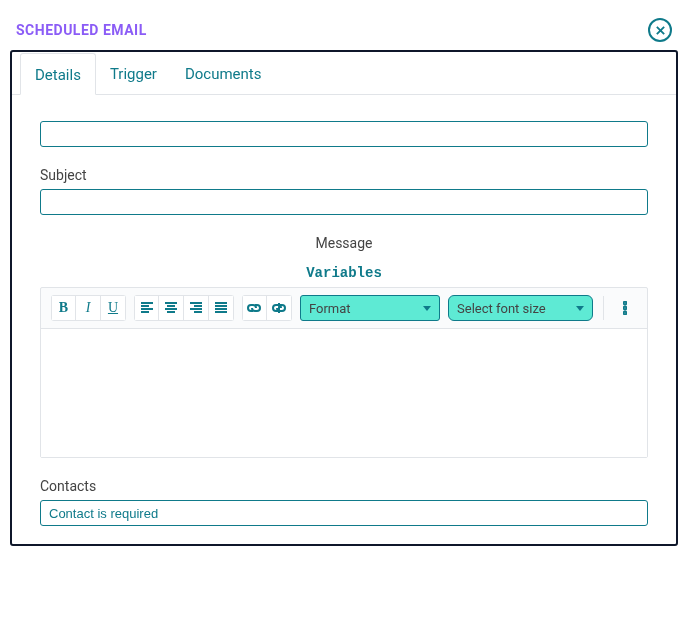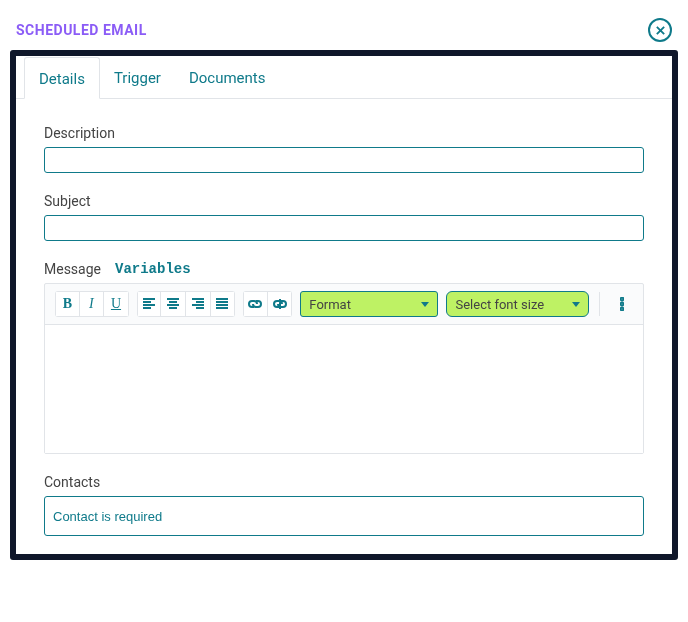--- a/index.html
+++ b/index.html
@@ -34,21 +34,21 @@
     border: 2.5px solid #0f7a8a;
     border-radius: 50%;
     display: flex;
     align-items: center;
     justify-content: center;
     cursor: pointer;
     color: #0f7a8a;
   }
   .close-btn svg { display: block; }
   .panel {
-    border: 6px solid #0f172a;
+    border: 2px solid #0f172a;
     border-radius: 3px;
     background: #fff;
   }
   .tabs {
     display: flex;
     border-bottom: 1px solid #e1e4e8;
     padding: 0 8px;
     gap: 0;
   }
   .tab {
@@ -85,20 +85,21 @@
     padding: 2px 8px;
     font-size: 14px;
     outline: none;
     background: #fff;
   }
   .msg-row {
     display: flex;
     align-items: center;
     gap: 14px;
     margin-bottom: 6px;
+    flex-direction: column;
   }
   .variables-link {
     color: #0f7a8a;
     font-weight: 600;
     cursor: pointer;
     font-size: 14px;
     font-family: Liberation Mono, monospace;
   }
   .editor {
     border: 1px solid #e1e4e8;
@@ -131,21 +132,21 @@
     font-size: 14px;
   }
   .btn-group .tb-btn + .tb-btn { border-left: none; }
   .bold { font-weight: 700; }
   .italic { font-style: italic; }
   .underline { text-decoration: underline; }
   .tb-select {
     height: 26px;
     border: 1px solid #0f7a8a;
     border-radius: 3px;
-    background: #bef264;
+    background: #5eead4;
     display: flex;
     align-items: center;
     justify-content: space-between;
     padding: 0 8px;
     font-size: 13px;
     color: #444;
     cursor: pointer;
     gap: 0;
   }
   .format-select { width: 145px; }
@@ -165,21 +166,21 @@
   }
   .editor-area {
     min-height: 128px;
     background: #fff;
     padding: 8px 10px;
     font-size: 14px;
     outline: none;
   }
   .contact-input {
     width: 100%;
-    height: 40px;
+    height: 26px;
     border: 1px solid #0f7a8a;
     border-radius: 3px;
     padding: 2px 8px;
     font-size: 13px;
     background: #fff;
     color: #404040;
     outline: none;
   }
   .contact-input::placeholder { color: #0f7a8a; }
   svg { stroke: currentColor; fill: none; stroke-width: 2; }
@@ -202,21 +203,20 @@
 
     <div class="tabs">
       <div class="tab active">Details</div>
       <div class="tab">Trigger</div>
       <div class="tab">Documents</div>
     </div>
 
     <div class="body">
 
       <div class="field">
-        <div class="label">Description</div>
         <input class="text-input" type="text" value="" style="">
       </div>
 
 
       <div class="field">
         <div class="label">Subject</div>
         <input class="text-input" type="text" value="" style="">
       </div>
 
       <div class="field">

